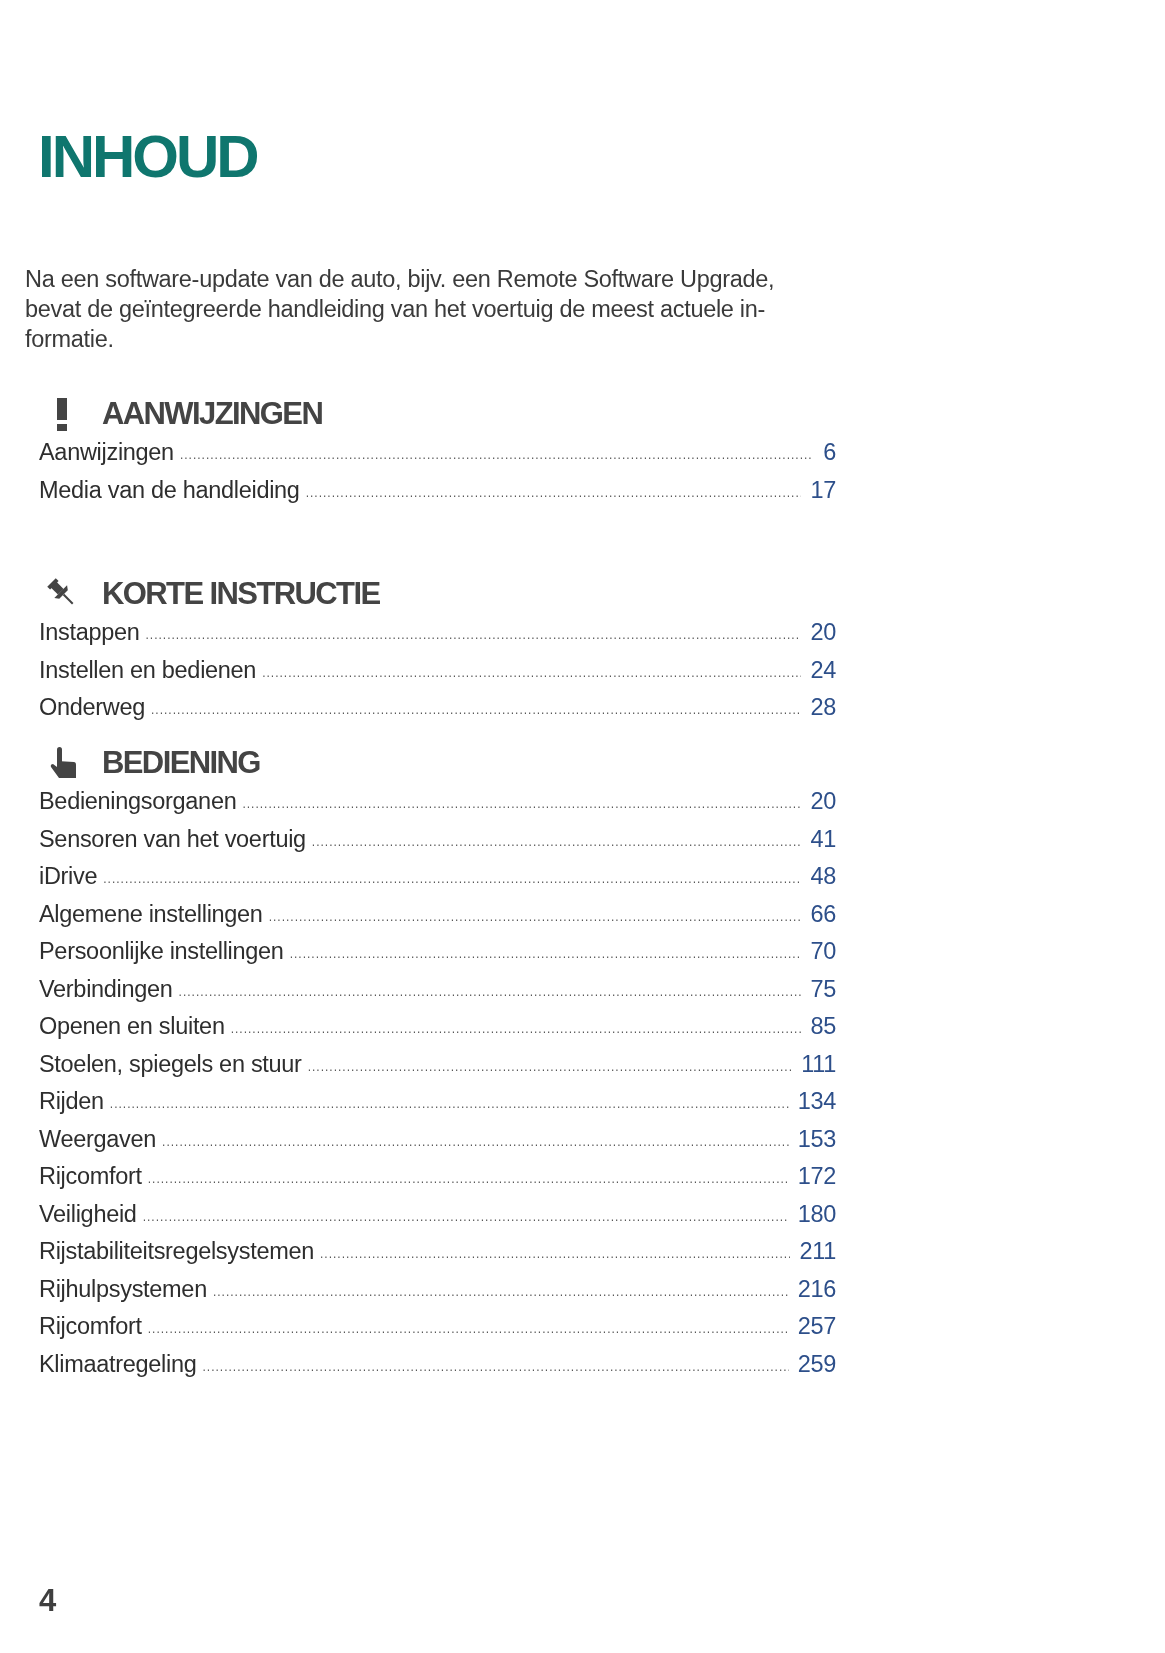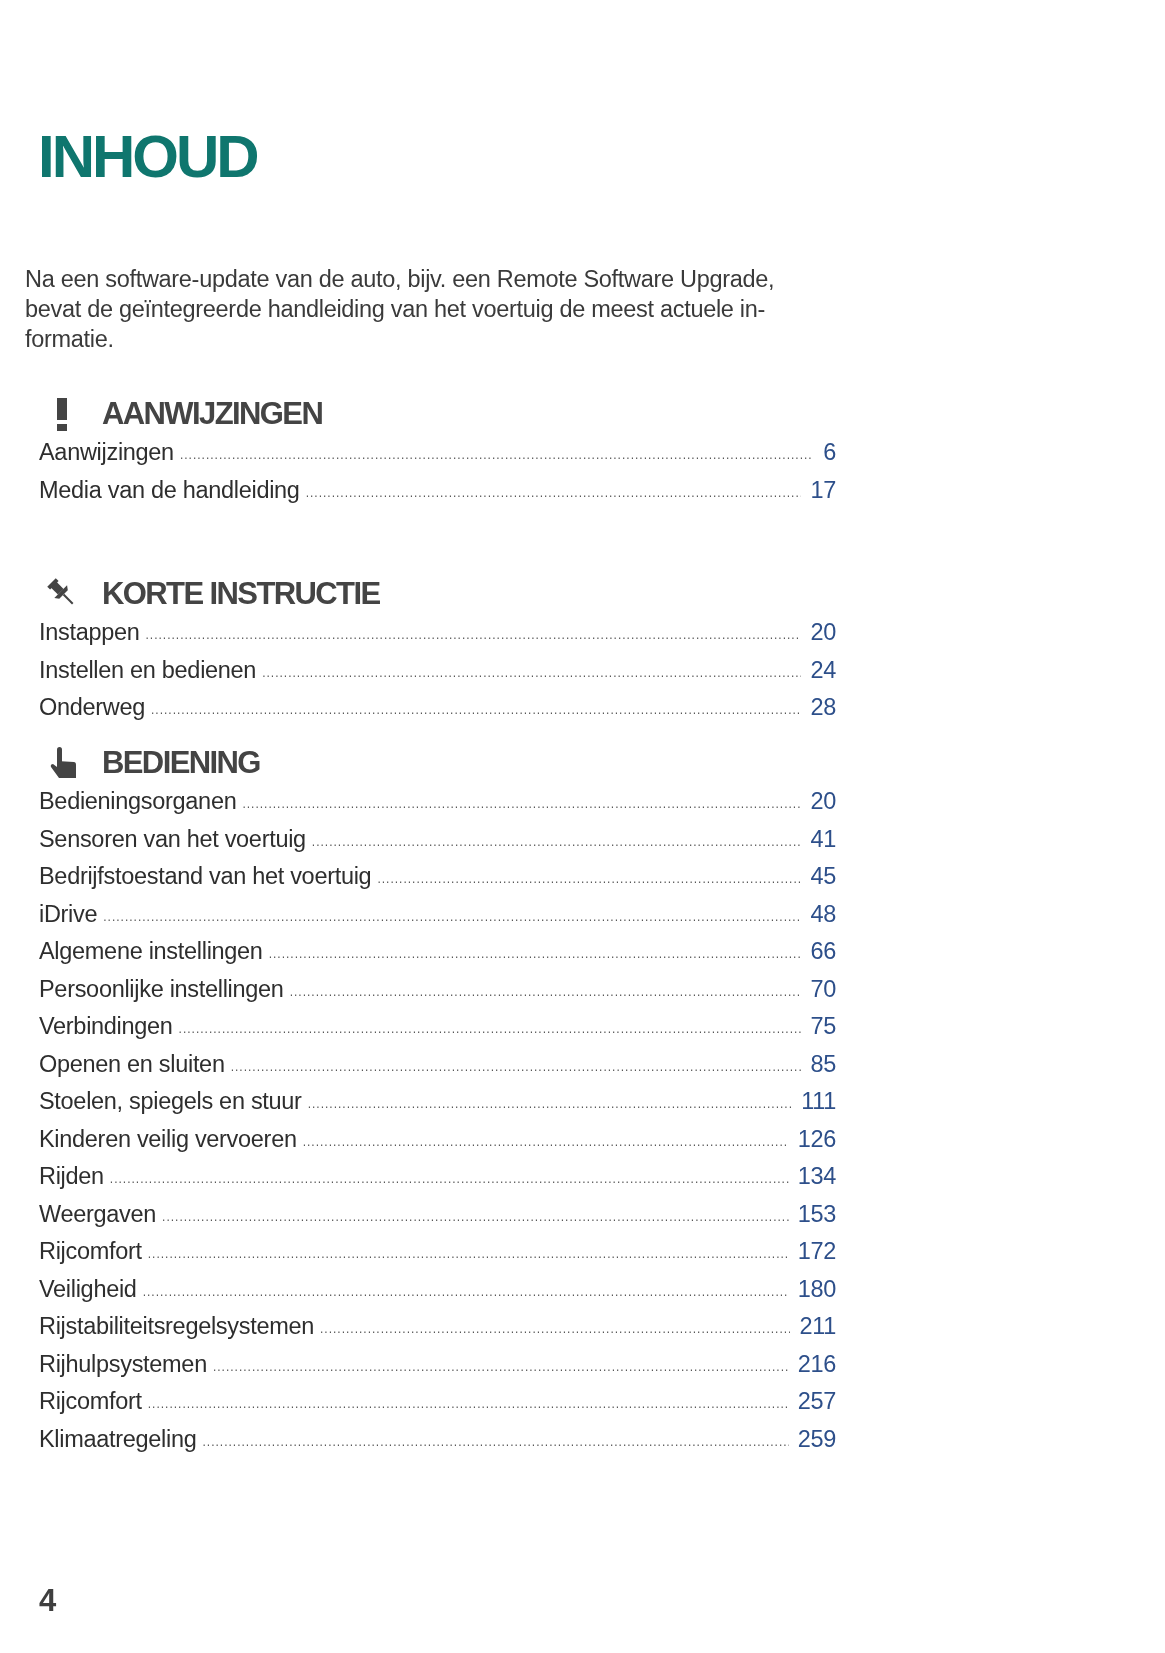--- a/index.html
+++ b/index.html
@@ -107,25 +107,20 @@
         <span class="entry-label">Bedieningsorganen</span>
         <span class="entry-dots"></span>
         <span class="entry-page">20</span>
       </div>
     <div class="entry">
         <span class="entry-label">Sensoren van het voertuig</span>
         <span class="entry-dots"></span>
         <span class="entry-page">41</span>
       </div>
     <div class="entry">
-        <span class="entry-label">Bedrijfstoestand van het voertuig</span>
-        <span class="entry-dots"></span>
-        <span class="entry-page">45</span>
-      </div>
-    <div class="entry">
         <span class="entry-label">iDrive</span>
         <span class="entry-dots"></span>
         <span class="entry-page">48</span>
       </div>
     <div class="entry">
         <span class="entry-label">Algemene instellingen</span>
         <span class="entry-dots"></span>
         <span class="entry-page">66</span>
       </div>
     <div class="entry">
@@ -140,25 +135,20 @@
       </div>
     <div class="entry">
         <span class="entry-label">Openen en sluiten</span>
         <span class="entry-dots"></span>
         <span class="entry-page">85</span>
       </div>
     <div class="entry">
         <span class="entry-label">Stoelen, spiegels en stuur</span>
         <span class="entry-dots"></span>
         <span class="entry-page">111</span>
-      </div>
-    <div class="entry">
-        <span class="entry-label">Kinderen veilig vervoeren</span>
-        <span class="entry-dots"></span>
-        <span class="entry-page">126</span>
       </div>
     <div class="entry">
         <span class="entry-label">Rijden</span>
         <span class="entry-dots"></span>
         <span class="entry-page">134</span>
       </div>
     <div class="entry">
         <span class="entry-label">Weergaven</span>
         <span class="entry-dots"></span>
         <span class="entry-page">153</span>

